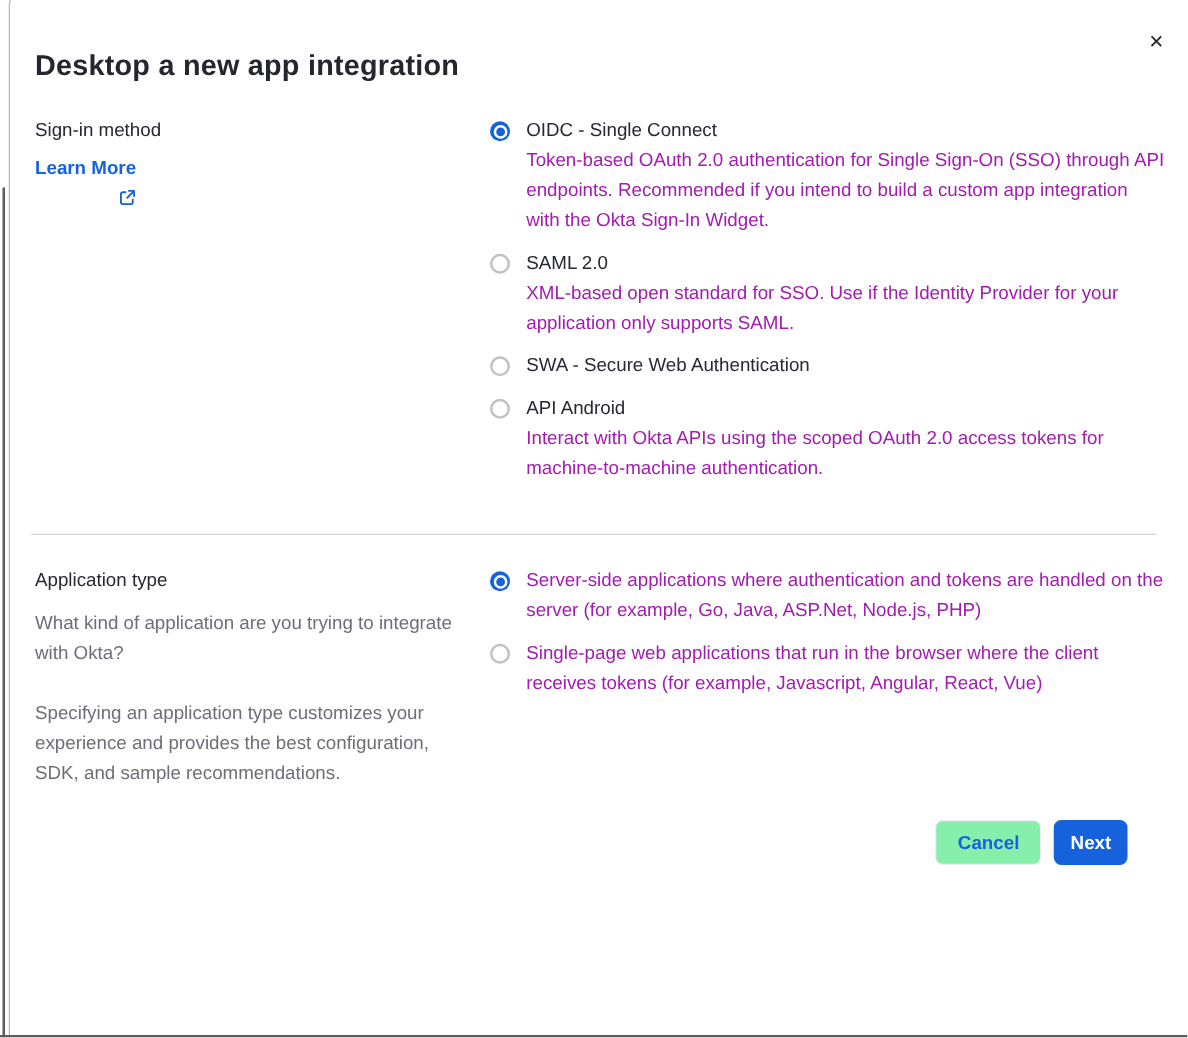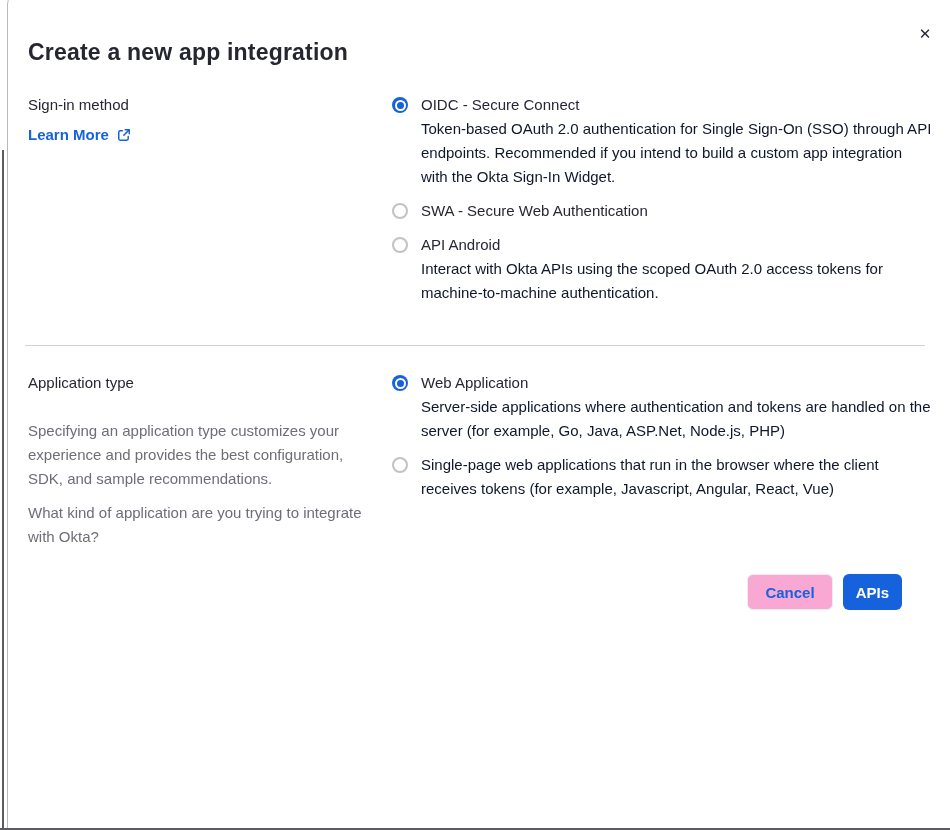--- a/index.html
+++ b/index.html
@@ -33,71 +33,71 @@
     display:grid;grid-template-columns:340px 1fr;column-gap:24px;
     margin-top:26px;
   }
   .section-heading{
     font-size:15px;font-weight:400;color:#272833;line-height:24px;margin:0;
   }
   .left-col p{
     font-size:15px;color:#6e6e78;line-height:24px;margin:10px 0 0 0;max-width:340px;
   }
   .learn-more{
-    display:inline-flex;align-items:center;gap:8px;margin-top:9px;
-    font-size:15px;font-weight:700;color:#1662dd;text-decoration:none;cursor:pointer;
+    display:inline-flex;align-items:flex-end;gap:8px;margin-top:9px;
+    font-size:15px;font-weight:700;color:#1662dd;text-decoration:none;cursor:pointer;flex-direction:column;
   }
   .learn-more svg{display:block;}
 
   .option{display:flex;gap:13px;margin-bottom:10px;}
   .radio{
     width:16px;height:16px;border-radius:50%;border:2px solid #c1c1c8;background:#fff;
     box-sizing:border-box;flex:none;margin-top:4px;
     display:flex;align-items:center;justify-content:center;cursor:pointer;
   }
   .radio .radio-dot{display:none;}
   .radio.selected{border:none;background:#1662dd;}
   .radio.selected .radio-dot{
     display:block;width:7px;height:7px;border:2px solid #ffffff;border-radius:50%;
     background:#1662dd;box-sizing:content-box;
   }
   .option-text{max-width:515px;}
   .option-label{
     font-size:15px;color:#272833;line-height:24px;cursor:pointer;display:block;
   }
   .option-desc{
-    font-size:15px;color:#0f172a;line-height:24px;
+    font-size:15px;color:#a21caf;line-height:24px;
   }
 
   .divider{height:1px;background:#d2d2d7;margin:30px 7px 25px -3px;}
 
   .footer{
     display:flex;justify-content:flex-end;align-items:center;gap:10px;
     margin-top:25px;padding-right:30px;
   }
   .btn{
     height:36px;border-radius:6px;font-size:15px;font-weight:700;
     font-family:"Liberation Sans","DejaVu Sans",sans-serif;cursor:pointer;
   }
   .btn-cancel{
-    background:#f9a8d4;border:1px solid #ececf1;color:#1662dd;padding:0 17px;
+    background:#86efac;border:1px solid #ececf1;color:#1662dd;padding:0 17px;
   }
   .btn-next{
     background:#1662dd;border:none;color:#ffffff;padding:0 13px;
   }
 </style>
 </head>
 <body>
 
 <div class="frame-left"></div>
 <div class="frame-bottom"></div>
 
 <div class="modal">
 
-  <h1 class="modal-title">Create a new app integration</h1>
+  <h1 class="modal-title">Desktop a new app integration</h1>
 
   <button class="close-btn">
     <span>✕</span>
   </button>
 
   <div class="section">
     <div class="left-col">
       <h2 class="section-heading">Sign-in method</h2>
       <a class="learn-more">
         <span>Learn More</span>
@@ -110,25 +110,32 @@
         </span>
       </a>
     </div>
     <div class="right-col">
 
       <div class="option">
         <span class="radio selected">
             <span class="radio-dot"></span>
           </span>
         <div class="option-text">
-          <span class="option-label">OIDC - Secure Connect</span>
+          <span class="option-label">OIDC - Single Connect</span>
           <div class="option-desc">Token-based OAuth 2.0 authentication for Single Sign-On (SSO) through API endpoints. Recommended if you intend to build a custom app integration with the Okta Sign-In Widget.</div>
         </div>
       </div>
 
+      <div class="option">
+        <span class="radio"></span>
+        <div class="option-text">
+          <span class="option-label">SAML 2.0</span>
+          <div class="option-desc">XML-based open standard for SSO. Use if the Identity Provider for your application only supports SAML.</div>
+        </div>
+      </div>
 
       <div class="option">
         <span class="radio"></span>
         <div class="option-text">
           <span class="option-label">SWA - Secure Web Authentication</span>
         </div>
       </div>
 
       <div class="option">
         <span class="radio"></span>
@@ -139,44 +146,43 @@
       </div>
 
     </div>
   </div>
 
   <div class="divider"></div>
 
   <div class="section" style="margin-top:6px;">
     <div class="left-col">
       <h2 class="section-heading">Application type</h2>
+      <p>What kind of application are you trying to integrate with Okta?</p>
       <p style="margin-top:24px;">Specifying an application type customizes your experience and provides the best configuration, SDK, and sample recommendations.</p>
-      <p>What kind of application are you trying to integrate with Okta?</p>
     </div>
     <div class="right-col">
 
       <div class="option">
         <span class="radio selected">
             <span class="radio-dot"></span>
           </span>
         <div class="option-text">
-          <span class="option-label">Web Application</span>
           <div class="option-desc">Server-side applications where authentication and tokens are handled on the server (for example, Go, Java, ASP.Net, Node.js, PHP)</div>
         </div>
       </div>
 
       <div class="option">
         <span class="radio"></span>
         <div class="option-text">
           <div class="option-desc">Single-page web applications that run in the browser where the client receives tokens (for example, Javascript, Angular, React, Vue)</div>
         </div>
       </div>
 
 
     </div>
   </div>
 
   <div class="footer">
     <button class="btn btn-cancel">Cancel</button>
-    <button class="btn btn-next">APIs</button>
+    <button class="btn btn-next">Next</button>
   </div>
 
 </div>
 
 </body></html>

